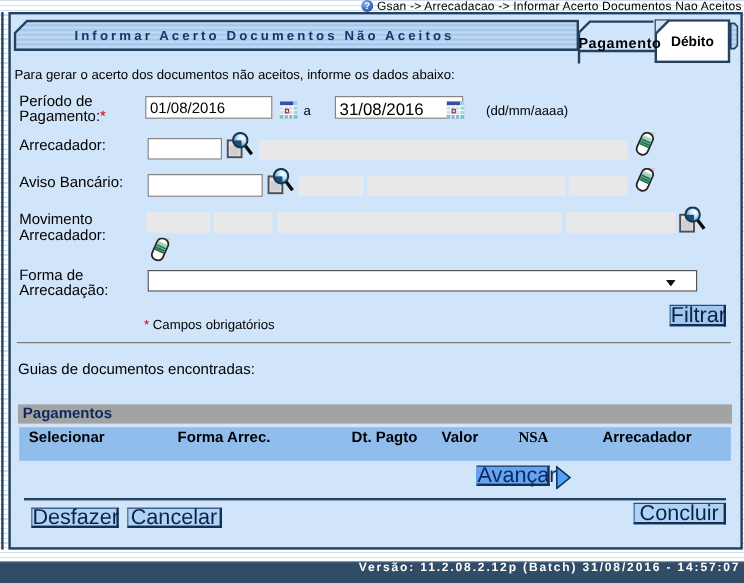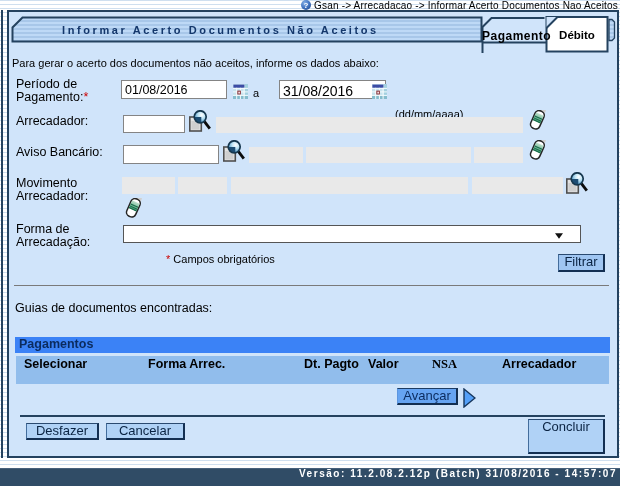--- a/index.html
+++ b/index.html
@@ -41,25 +41,25 @@
 
 #para { top:45px; }
 
 .red { color:#cc0000; }
 
 
 .btn {
   position:absolute; background:#b0d2f6;
   border-top:1px solid #2a4a70; border-left:1px solid #436d9c;
   border-right:2px solid #132f52; border-bottom:2px solid #132f52;
-  font-size:13px; color:#0a2342; text-align:center; line-height:14px;
-}
-
-
-#tbl1 { left:6px; top:324.5px; width:595px; height:16px; background:#3b82f6;
+  font-size:18px; color:#0a2342; text-align:center; line-height:14px;
+}
+
+
+#tbl1 { left:6px; top:324.5px; width:595px; height:16px; background:#a3a3a3;
   font-size:12.5px; font-weight:bold; color:#0b2b5e; padding:0 0 0 4px; }
 #tbl2 { left:7px; top:344px; width:593px; height:28px; background:#91bdec;
   font-size:12.5px; font-weight:bold; color:#000; }
 #tbl2 span { position:absolute; top:1px; }
 
 #footer { left:0; top:468px; width:620px; height:18px; background:#304c66; border-top:1px solid #47617c; }
 #footertxt { position:absolute; right:3px; top:468px; font-size:10px; font-weight:bold; color:#fff; letter-spacing:1.55px; }
 </style>
 </head>
 <body>
@@ -148,21 +148,21 @@
           <line x1="0" y1="4.4" x2="15" y2="4.4"></line>
           <line x1="0" y1="7.9" x2="15" y2="7.9"></line>
           <line x1="0" y1="11.4" x2="15" y2="11.4"></line>
           <line x1="3.7" y1="3.8" x2="3.7" y2="15"></line>
           <line x1="7.4" y1="3.8" x2="7.4" y2="15"></line>
           <line x1="11.1" y1="3.8" x2="11.1" y2="15"></line>
         </g>
         <rect x="4.3" y="6.6" width="3.6" height="3.9" fill="#8e3a40"></rect>
         <rect x="5.3" y="7.7" width="1.7" height="1.8" fill="#f3dade"></rect>
       </svg>
-    <div class="abs txt" style="left:386px; top:75px;margin-top:21px;">(dd/mm/aaaa)</div>
+    <div class="abs txt" style="left:396px; top:75px;">(dd/mm/aaaa)</div>
 
     <div class="abs lbl" style="left:7px; top:103px;">Arrecadador:</div>
     <div class="abs inp" style="left:114px; top:103px; width:62px; height:18px;"></div>
     <svg class="abs" style="left:179px; top:98px;" width="24" height="23" viewBox="0 0 24 23">
         <rect x="1.8" y="7" width="11.5" height="14" fill="#e3e3e3" stroke="#4f4f4f" stroke-width="1.6"></rect>
         <rect x="3.4" y="11" width="8" height="8.5" fill="#cfcfcf"></rect>
         <circle cx="12.2" cy="6.8" r="6" fill="url(#lens)"></circle>
         <g clip-path="url(#lensclip)">
           <rect x="1.8" y="7" width="11.5" height="14" fill="#1d4d74"></rect>
         </g>
@@ -232,42 +232,42 @@
           <line x1="4.7" y1="12" x2="13.3" y2="12" stroke="#156a48" stroke-width="1.15"></line>
         </g>
       </svg>
 
     <div class="abs lbl" style="left:7px; top:211px;">Forma de<br>Arrecadação:</div>
     <div class="abs inp" style="left:114px; top:213px; width:458px; height:18px; border:1px solid #555;"></div>
     <svg class="abs" style="left:546px; top:221px;" width="8" height="6" viewBox="0 0 9 6">
         <polygon points="0,0 9,0 4.5,6" fill="#111111"></polygon>
       </svg>
 
-    <div class="abs txt" style="left:111px; top:241px;margin-left:46px;"><span class="red">* </span>Campos obrigatórios</div>
+    <div class="abs txt" style="left:111px; top:253px;"><span class="red">* </span>Campos obrigatórios</div>
     <div class="btn" style="left:549px; top:242px; width:47px; height:18px; background:#a0c6f2;">Filtrar</div>
 
     <div class="abs" style="left:5px; top:273px; width:595px; height:1px; background:#7a7a7a;"></div>
     <div class="abs lbl" style="left:6px; top:290px;">Guias de documentos encontradas:</div>
 
     <div class="abs" id="tbl1">Pagamentos</div>
     <div class="abs" id="tbl2">
       <span style="left:8px;">Selecionar</span>
       <span style="left:132px;">Forma Arrec.</span>
-      <span style="left:288px;">Dt. Pagto</span>
+      <span style="left:277px;">Dt. Pagto</span>
       <span style="left:352px;">Valor</span>
       <span style="left:416px;font-family:Liberation Serif, serif;">NSA</span>
       <span style="left:486px;">Arrecadador</span>
     </div>
 
     <div class="btn" style="left:388px; top:376px; width:61px; height:17px; background:#66a4f2; color:#0b2b5e; border-left:1px solid #5c96e0; border-top:1px solid #1c3c64;">Avançar</div>
     <svg class="abs" style="left:454px; top:376px;" width="13" height="20" viewBox="0 0 13 20">
         <polygon points="1,1 12,10 1,19" fill="#54a0f8" stroke="#16365c" stroke-width="1.4"></polygon>
       </svg>
 
     <div class="abs" style="left:11px; top:403px; width:585px; height:2px; background:#24425f;"></div>
     <div class="btn" style="left:17px; top:411px; width:73px; height:17px;">Desfazer</div>
     <div class="btn" style="left:97px; top:411px; width:79px; height:17px;">Cancelar</div>
-    <div class="btn" style="left:519px; top:407px; width:77px; height:35px;">Concluir</div>
+    <div class="btn" style="left:519px; top:407px; width:77px; height:18px;">Concluir</div>
   </div>
 
   <div class="abs" id="footer"></div>
   <div id="footertxt">Versão: 11.2.08.2.12p (Batch) 31/08/2016 - 14:57:07</div>
 </div>
 
 </body></html>

